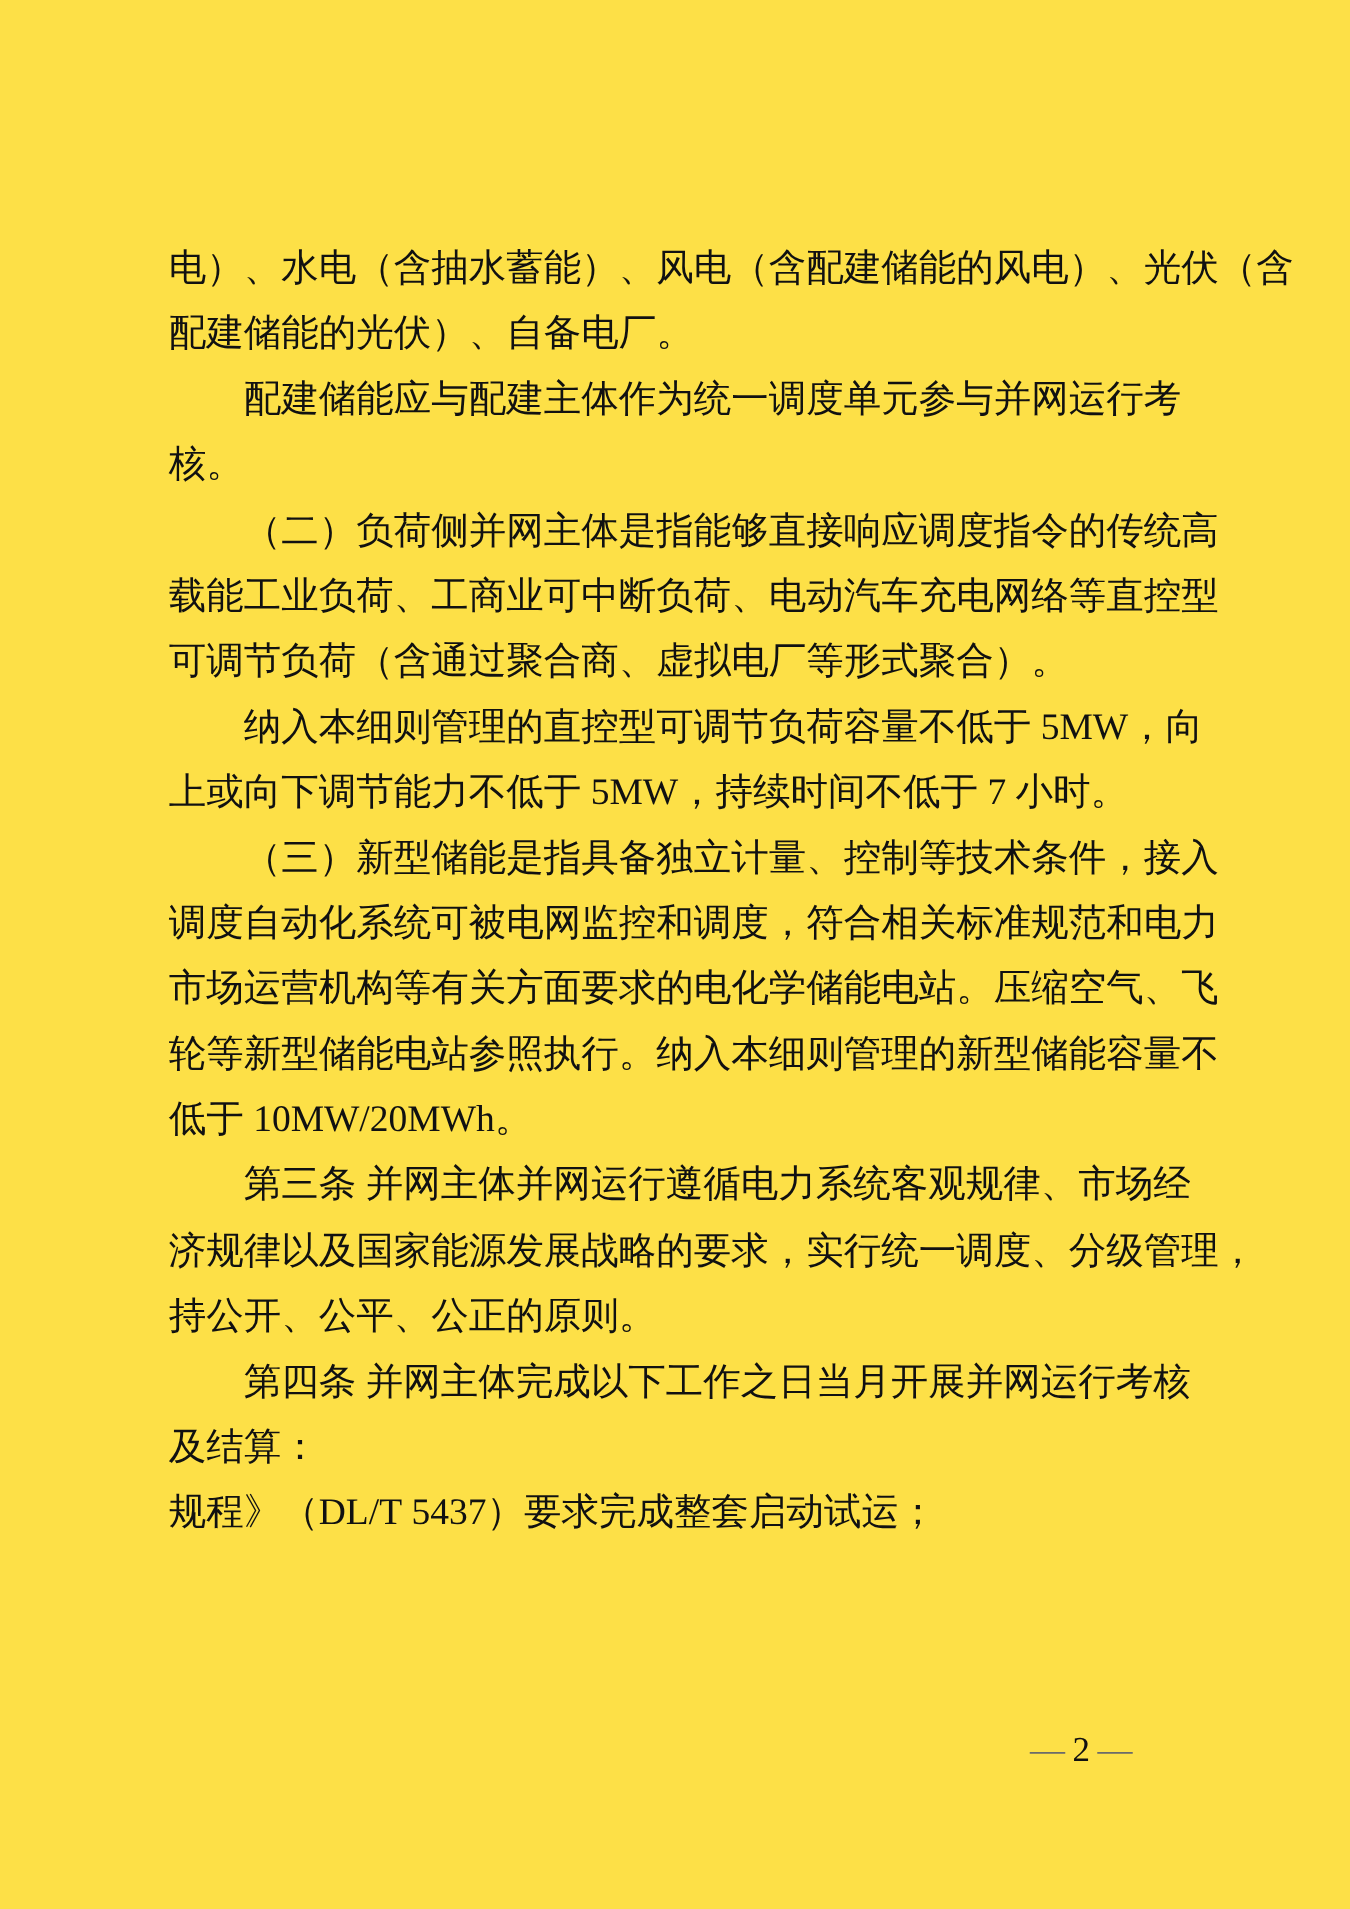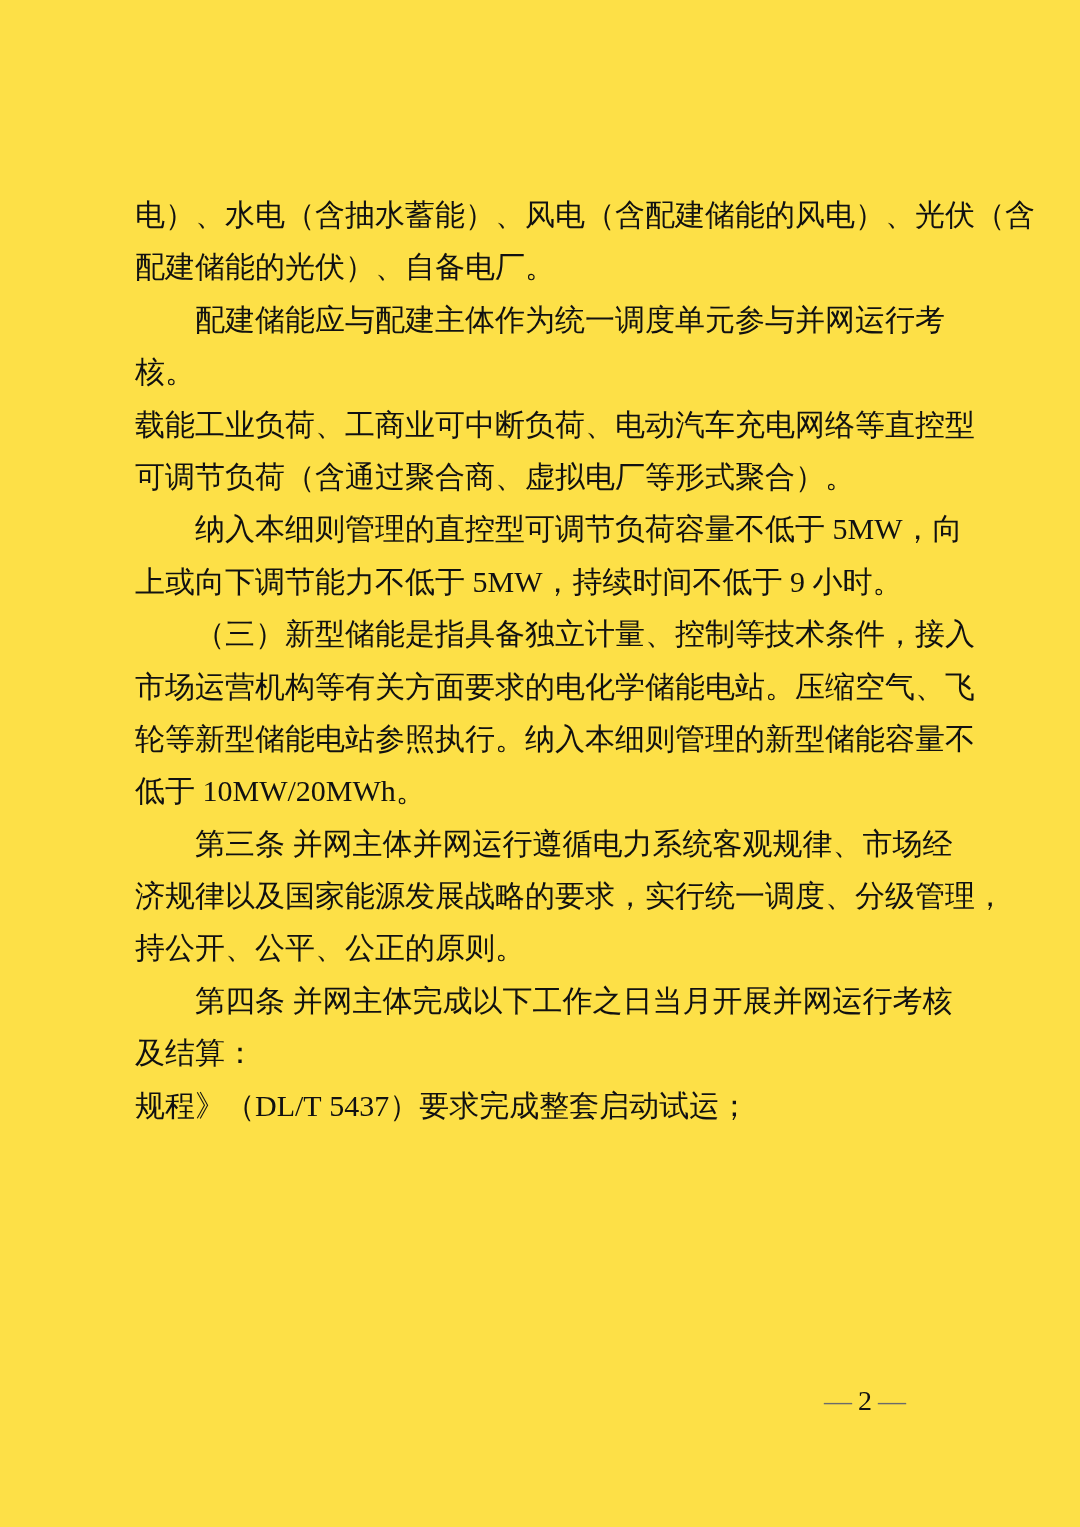--- a/index.html
+++ b/index.html
@@ -59,25 +59,27 @@
 </style>
 </head>
 <body>
 
 <div class="page">
   <div class="content">
       <div class="line justify"><span class="txt">电）、水电（含抽水蓄能）、风电（含配建储能的风电）、光伏（含</span></div>
       <div class="line"><span class="txt">配建储能的光伏）、自备电厂。</span></div>
       <div class="line indent justify"><span class="txt">配建储能应与配建主体作为统一调度单元参与并网运行考</span></div>
       <div class="line"><span class="txt">核。</span></div>
+      <div class="line indent justify"><span class="txt">（二）负荷侧并网主体是指能够直接响应调度指令的传统高</span></div>
       <div class="line justify"><span class="txt">载能工业负荷、工商业可中断负荷、电动汽车充电网络等直控型</span></div>
       <div class="line"><span class="txt">可调节负荷（含通过聚合商、虚拟电厂等形式聚合）。</span></div>
       <div class="line indent justify"><span class="txt">纳入本细则管理的直控型可调节负荷容量不低于 5MW，向</span></div>
-      <div class="line"><span class="txt">上或向下调节能力不低于 5MW，持续时间不低于 9 小时。</span></div>
+      <div class="line"><span class="txt">上或向下调节能力不低于 5MW，持续时间不低于 7 小时。</span></div>
       <div class="line indent justify"><span class="txt">（三）新型储能是指具备独立计量、控制等技术条件，接入</span></div>
+      <div class="line justify"><span class="txt">调度自动化系统可被电网监控和调度，符合相关标准规范和电力</span></div>
       <div class="line justify"><span class="txt">市场运营机构等有关方面要求的电化学储能电站。压缩空气、飞</span></div>
       <div class="line justify"><span class="txt">轮等新型储能电站参照执行。纳入本细则管理的新型储能容量不</span></div>
       <div class="line"><span class="txt">低于 10MW/20MWh。</span></div>
       <div class="line indent justify"><span class="lead">第三条</span><span class="txt"> 并网主体并网运行遵循电力系统客观规律、市场经</span></div>
       <div class="line justify"><span class="txt">济规律以及国家能源发展战略的要求，实行统一调度、分级管理，</span></div>
       <div class="line"><span class="txt">持公开、公平、公正的原则。</span></div>
       <div class="line indent justify"><span class="lead">第四条</span><span class="txt"> 并网主体完成以下工作之日当月开展并网运行考核</span></div>
       <div class="line"><span class="txt">及结算：</span></div>
       <div class="line"><span class="txt">规程》（DL/T 5437）要求完成整套启动试运；</span></div>
     </div>

